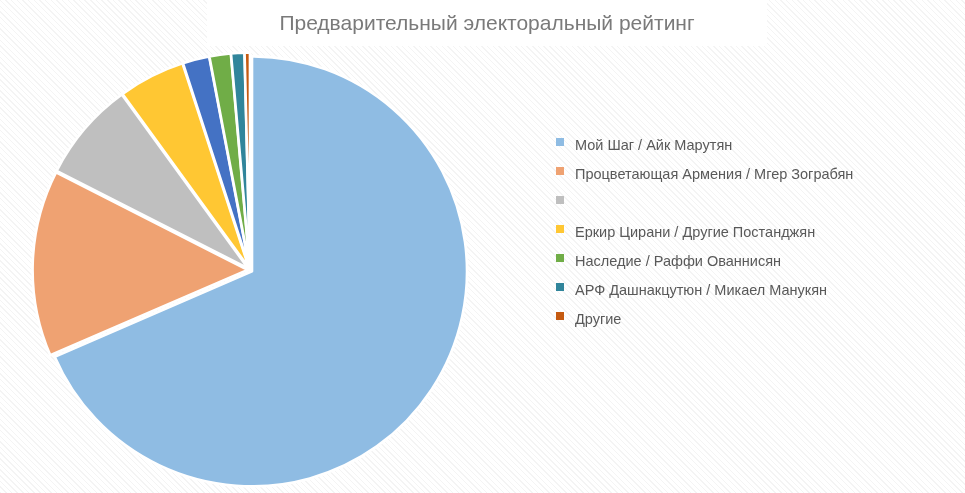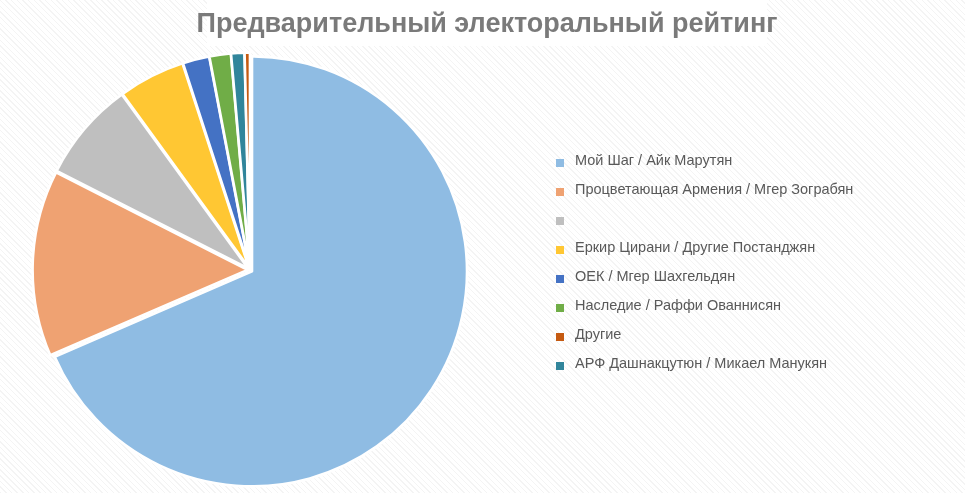--- a/index.html
+++ b/index.html
@@ -19,38 +19,38 @@
         rgba(0,0,0,0.045) 0px, rgba(0,0,0,0.045) 1px,
         rgba(0,0,0,0) 1px, rgba(0,0,0,0) 4px);
   }
   #title-panel{
     position:absolute;
     left:207px; top:0px; width:560px; height:46px;
     background:#ffffff;
     display:flex;align-items:center;justify-content:center;
   }
   #chart-title{
-    font-size:27px;
+    font-size:21px;
     color:#7a7a7a;
-    font-weight:700;
+    font-weight:400;
     white-space:nowrap;
     letter-spacing:0px;
   }
   #pie-wrap{
     position:absolute;
     left:18px; top:38px; width:470px; height:455px;
   }
   #pie-svg{display:block;width:470px;height:455px;}
   #legend{
     position:absolute;
     left:556px; top:138px;
     width:380px;
   }
   .legend-row{
-    display:flex;align-items:flex-end;
+    display:flex;align-items:flex-start;
     height:29px;
   }
   .legend-swatch{
     width:8px;height:8px;flex:0 0 8px;
     margin-right:11px;
     display:block;
   }
   .legend-label{
     font-size:14.5px;
     color:#595959;
@@ -92,30 +92,26 @@
         <span class="legend-label">Процветающая Армения / Мгер Зограбян</span>
       </div>
       <div class="legend-row">
         <span class="legend-swatch" style="background: rgb(191, 191, 191);"></span>
       </div>
       <div class="legend-row">
         <span class="legend-swatch" style="background: rgb(255, 199, 51);"></span>
         <span class="legend-label">Еркир Цирани / Другие Постанджян</span>
       </div>
       <div class="legend-row">
-        <span class="legend-swatch" style="background: rgb(68, 114, 196);"></span>
-        <span class="legend-label">ОЕК / Мгер Шахгельдян</span>
-      </div>
-      <div class="legend-row">
         <span class="legend-swatch" style="background: rgb(112, 173, 71);"></span>
         <span class="legend-label">Наследие / Раффи Ованнисян</span>
       </div>
       <div class="legend-row">
+        <span class="legend-swatch" style="background: rgb(49, 133, 155);"></span>
+        <span class="legend-label">АРФ Дашнакцутюн / Микаел Манукян</span>
+      </div>
+      <div class="legend-row">
         <span class="legend-swatch" style="background: rgb(197, 90, 17);"></span>
         <span class="legend-label">Другие</span>
-      </div>
-      <div class="legend-row">
-        <span class="legend-swatch" style="background: rgb(49, 133, 155);"></span>
-        <span class="legend-label">АРФ Дашнакцутюн / Микаел Манукян</span>
       </div>
     </div>
 
 </div>
 
 </body></html>

